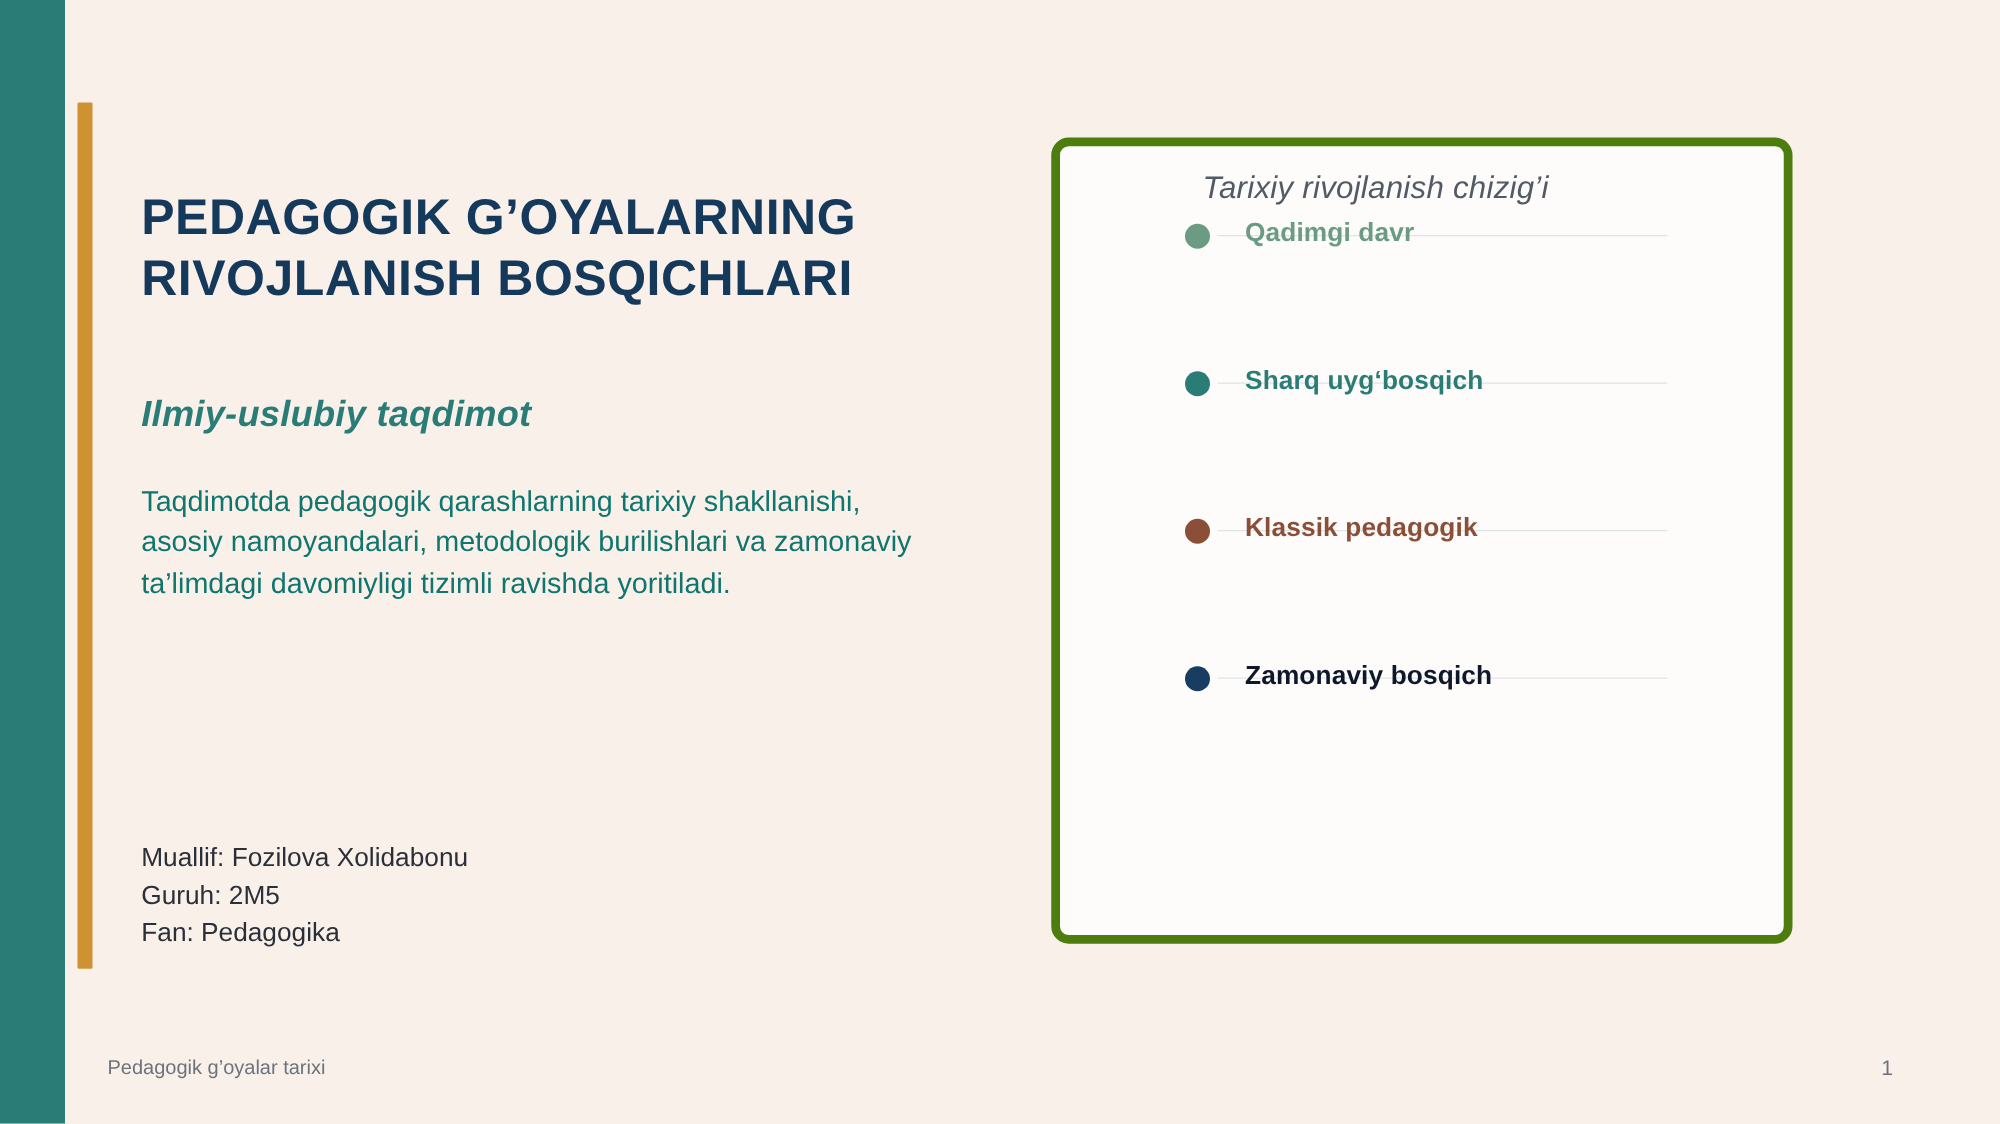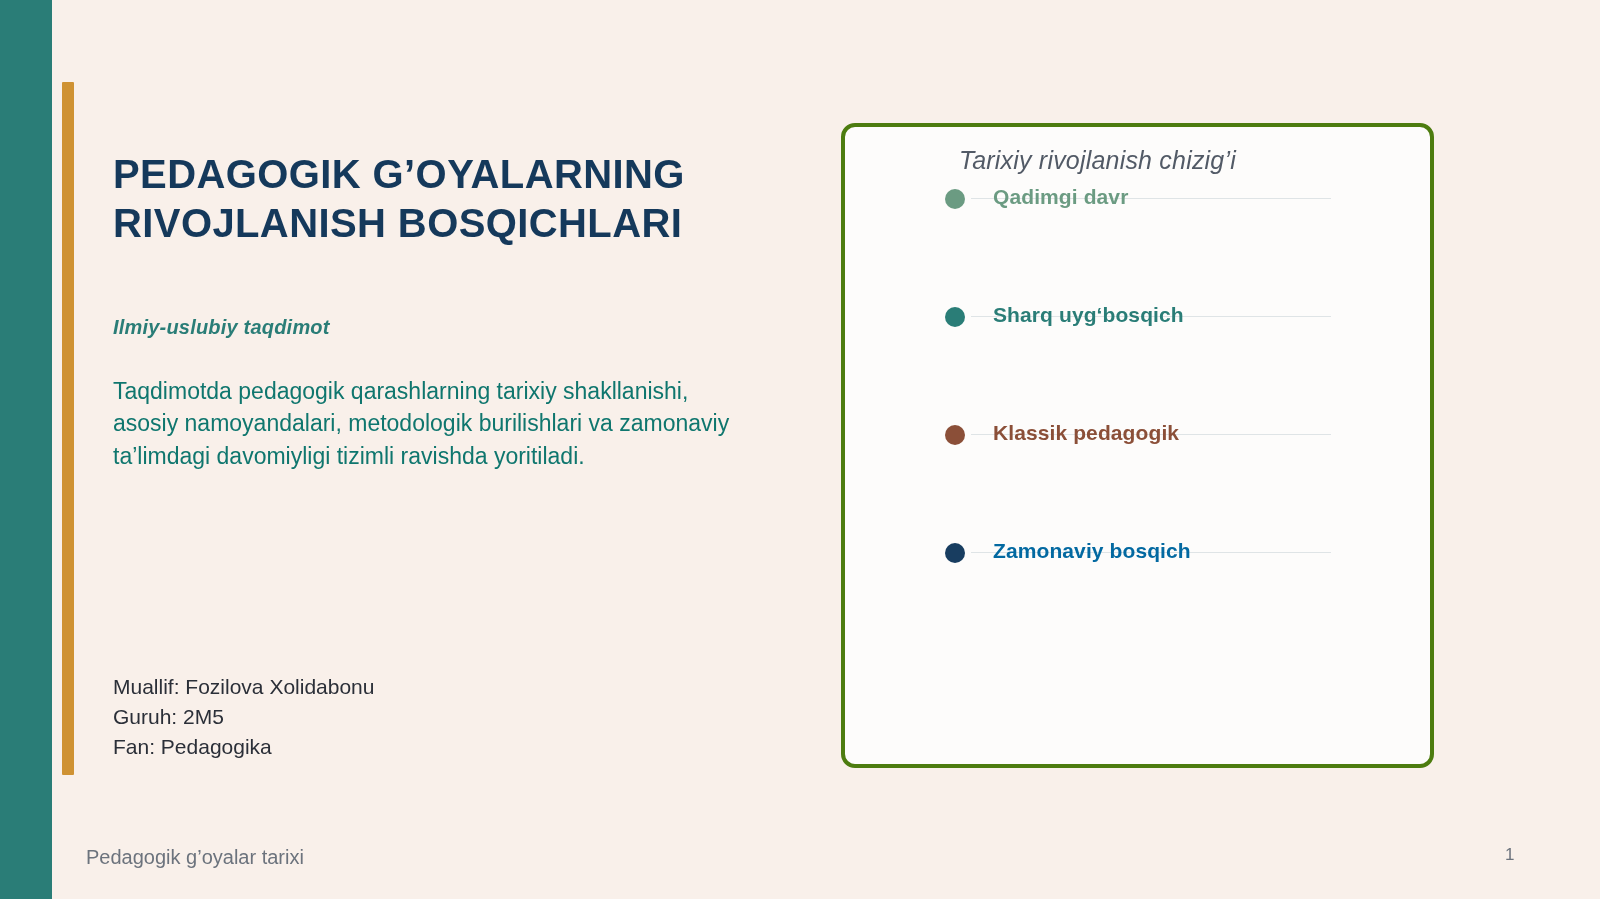--- a/index.html
+++ b/index.html
@@ -52,21 +52,21 @@
     font-weight: bold;
     color: #15395b;
     letter-spacing: 0.4px;
     line-height: 1.22;
     margin: 0;
     text-transform: uppercase;
   }
   .subtitle {
     margin: 0;
     padding-top: 68px;
-    font-size: 20px;
+    font-size: 29px;
     font-style: italic;
     font-weight: 600;
     color: #2a7d77;
     letter-spacing: 0.2px;
   }
   .body-text {
     margin: 0;
     padding-top: 36px;
     font-size: 23px;
     line-height: 1.42;
@@ -84,24 +84,23 @@
   .meta div { white-space: nowrap; }
 
   
   .card {
     position: absolute;
     left: 841px;
     top: 110px;
     width: 593px;
     height: 645px;
     background: #fdfcfb;
-    border: 4px solid #4d7c0f;
+    border: 7px solid #4d7c0f;
     border-radius: 14px;
     box-sizing: border-box;
-    margin-top: 13px;
   }
   .card-title {
     position: absolute;
     left: 114px;
     top: 19px;
     font-size: 25px;
     font-style: italic;
     color: #525a66;
     letter-spacing: 0.2px;
     white-space: nowrap;
@@ -141,21 +140,21 @@
     font-weight: bold;
     letter-spacing: 0.1px;
     white-space: nowrap;
   }
 
   
   .footer-note {
     position: absolute;
     left: 86px;
     top: 846px;
-    font-size: 20px;
+    font-size: 16px;
     color: #6c737d;
   }
   .page-num {
     position: absolute;
     left: 1505px;
     top: 845px;
     font-size: 17px;
     color: #6c737d;
   }
 </style>
@@ -198,21 +197,21 @@
 
       <div class="tl-row">
         <div class="tl-line"></div>
         <div class="tl-dot" style="background: rgb(139, 79, 56);"></div>
         <div class="tl-label" style="color: rgb(139, 79, 56);">Klassik pedagogik</div>
       </div>
 
       <div class="tl-row">
         <div class="tl-line"></div>
         <div class="tl-dot" style="background: rgb(24, 61, 96);"></div>
-        <div class="tl-label" style="color: #0369a1;">Zamonaviy bosqich</div>
+        <div class="tl-label" style="color: #0f172a;">Zamonaviy bosqich</div>
       </div>
 
     </div>
   </div>
 
   <div class="footer-note">Pedagogik g’oyalar tarixi</div>
   <div class="page-num">1</div>
 
 </div>
 

